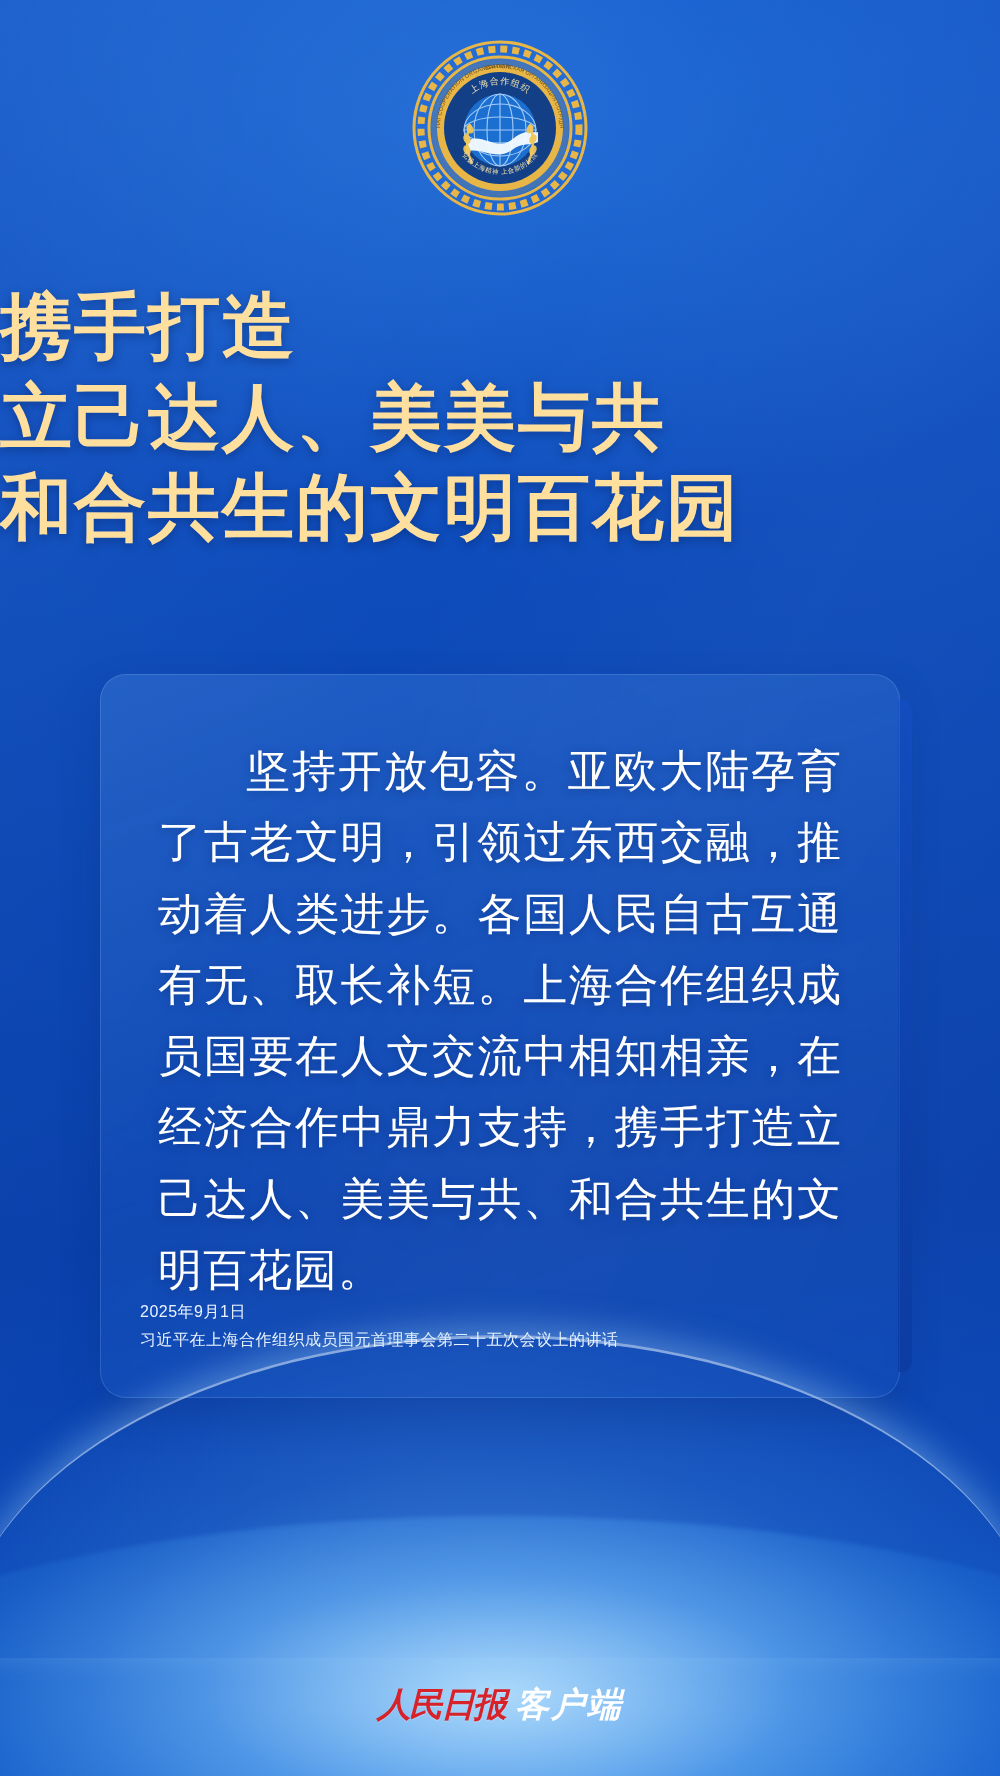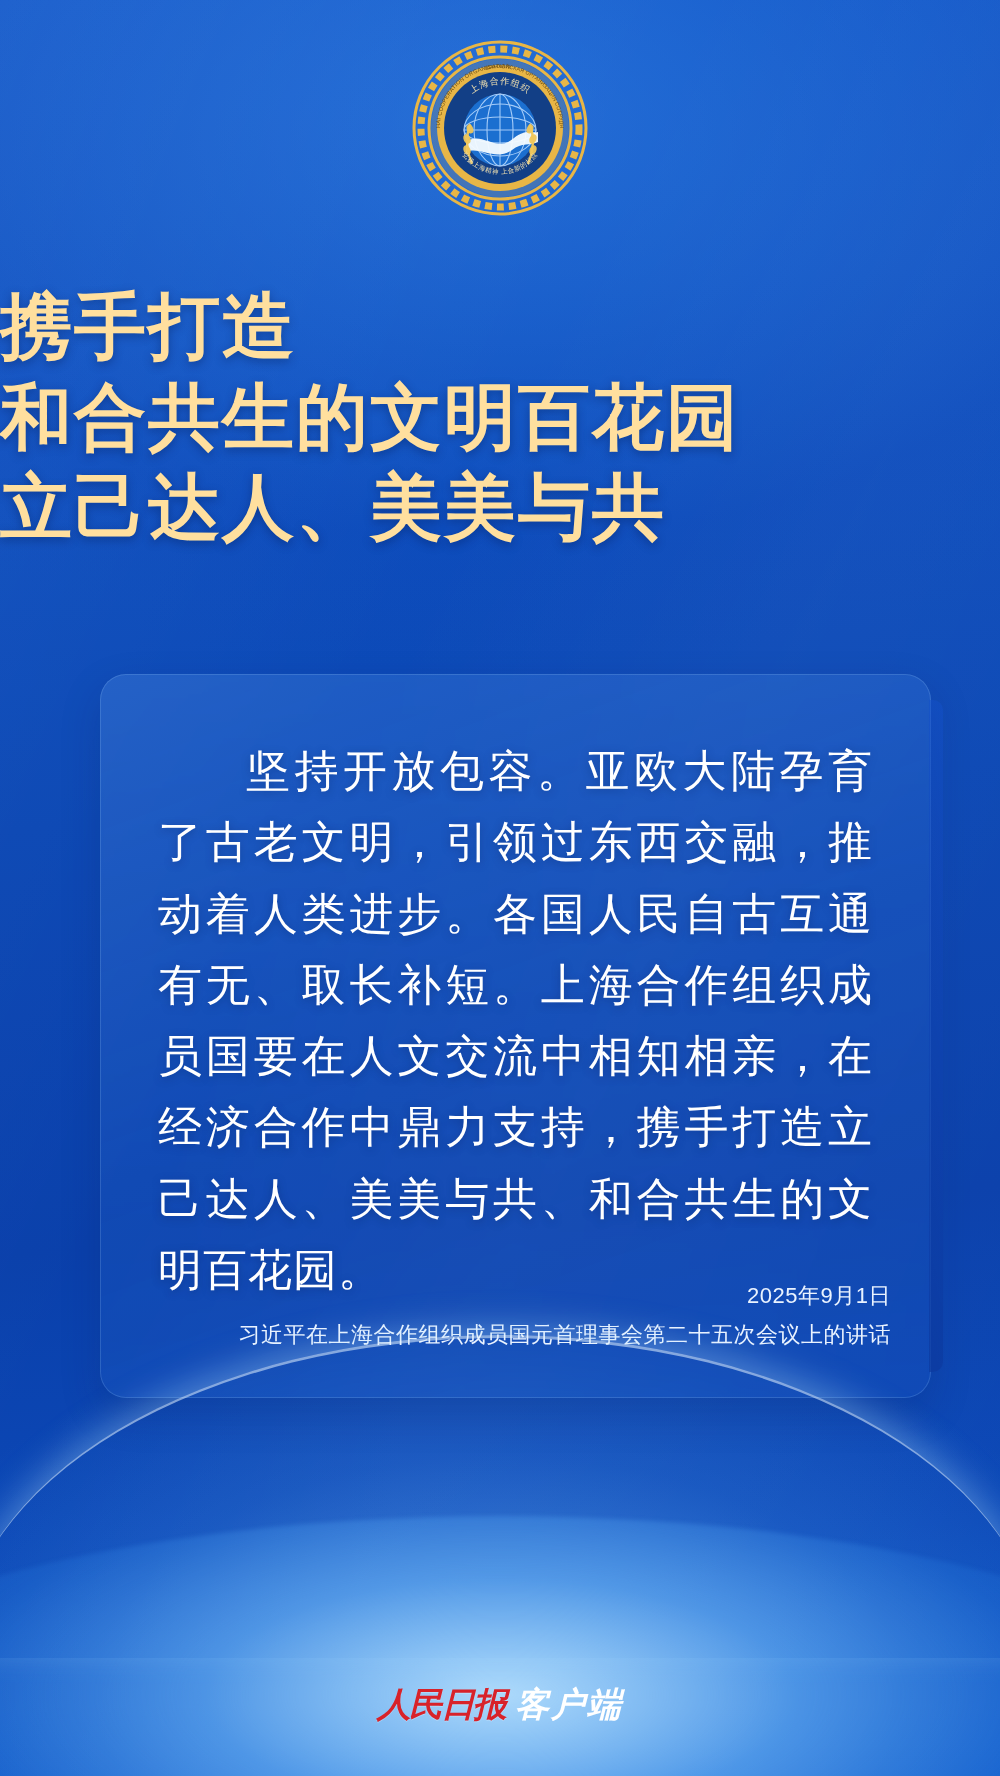--- a/index.html
+++ b/index.html
@@ -67,21 +67,20 @@
     left: 100px;
     top: 674px;
     width: 800px;
     height: 724px;
     border-radius: 26px;
     background: linear-gradient(160deg, rgba(120,180,255,0.20) 0%, rgba(70,140,240,0.13) 50%, rgba(40,105,215,0.10) 100%);
     box-shadow:
       inset 0 0 0 1px rgba(170,215,255,0.18),
       0 16px 40px rgba(4,30,90,0.18);
     backdrop-filter: blur(2px);
-    padding-left: 31px;
   }
   .card::after {
     content: "";
     position: absolute;
     right: -12px;
     top: 26px;
     bottom: 26px;
     width: 14px;
     border-radius: 0 10px 10px 0;
     background: linear-gradient(180deg, rgba(20,80,200,0.55), rgba(12,58,160,0.75));
@@ -98,23 +97,23 @@
     text-indent: 2em;
     letter-spacing: 1px;
     text-shadow: 0 2px 8px rgba(2,26,80,0.35);
     text-align: justify;
   }
   .attribution {
     position: absolute;
     left: 40px;
     right: 40px;
     bottom: 44px;
-    text-align: right;
+    text-align: left;
     color: #eaf3ff;
-    font-size: 22px;
+    font-size: 16px;
     line-height: 1.75;
     letter-spacing: 0.5px;
   }
   .attribution .date { display: block; }
   .attribution .source { display: block; }
 
   
   .horizon {
     position: absolute;
     left: 50%;
@@ -232,22 +231,22 @@
         </text>
         <text font-family="Liberation Sans, sans-serif" font-size="5.2" fill="#6b4a10" letter-spacing="0.2">
           <textPath href="#arcGoldL" startOffset="78%" text-anchor="middle">ШАНХАЙСКАЯ ОРГАНИЗАЦИЯ СОТРУДНИЧЕСТВА</textPath>
         </text>
       </svg>
     </div>
   </div>
 
   <div class="title">
     <span class="line">携手打造</span>
+    <span class="line">立己达人、美美与共</span>
     <span class="line">和合共生的文明百花园</span>
-    <span class="line">立己达人、美美与共</span>
   </div>
 
   <div class="card">
     <div class="quote">坚持开放包容。亚欧大陆孕育了古老文明，引领过东西交融，推动着人类进步。各国人民自古互通有无、取长补短。上海合作组织成员国要在人文交流中相知相亲，在经济合作中鼎力支持，携手打造立己达人、美美与共、和合共生的文明百花园。</div>
     <div class="attribution">
       <span class="date">2025年9月1日</span>
       <span class="source">习近平在上海合作组织成员国元首理事会第二十五次会议上的讲话</span>
     </div>
   </div>
 

